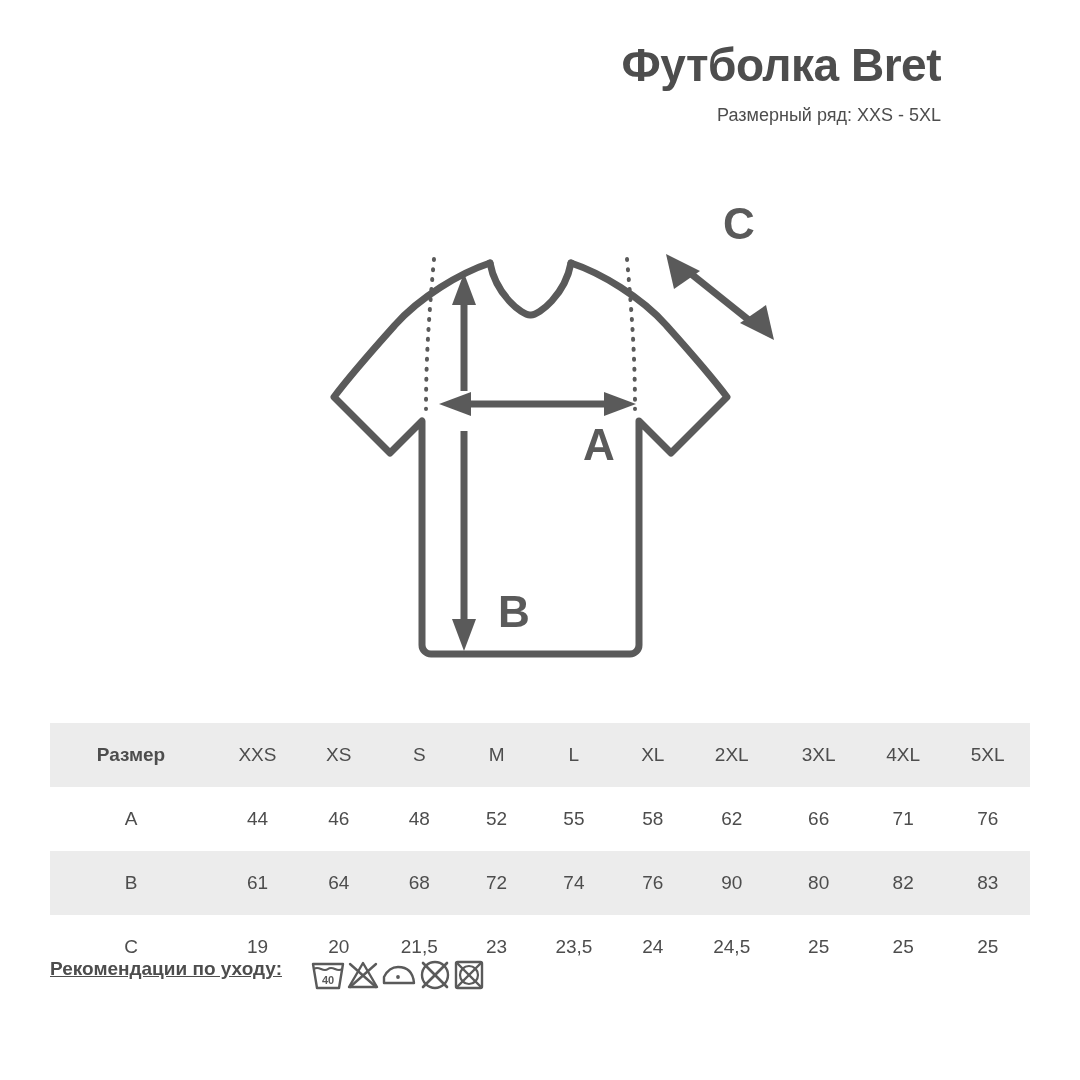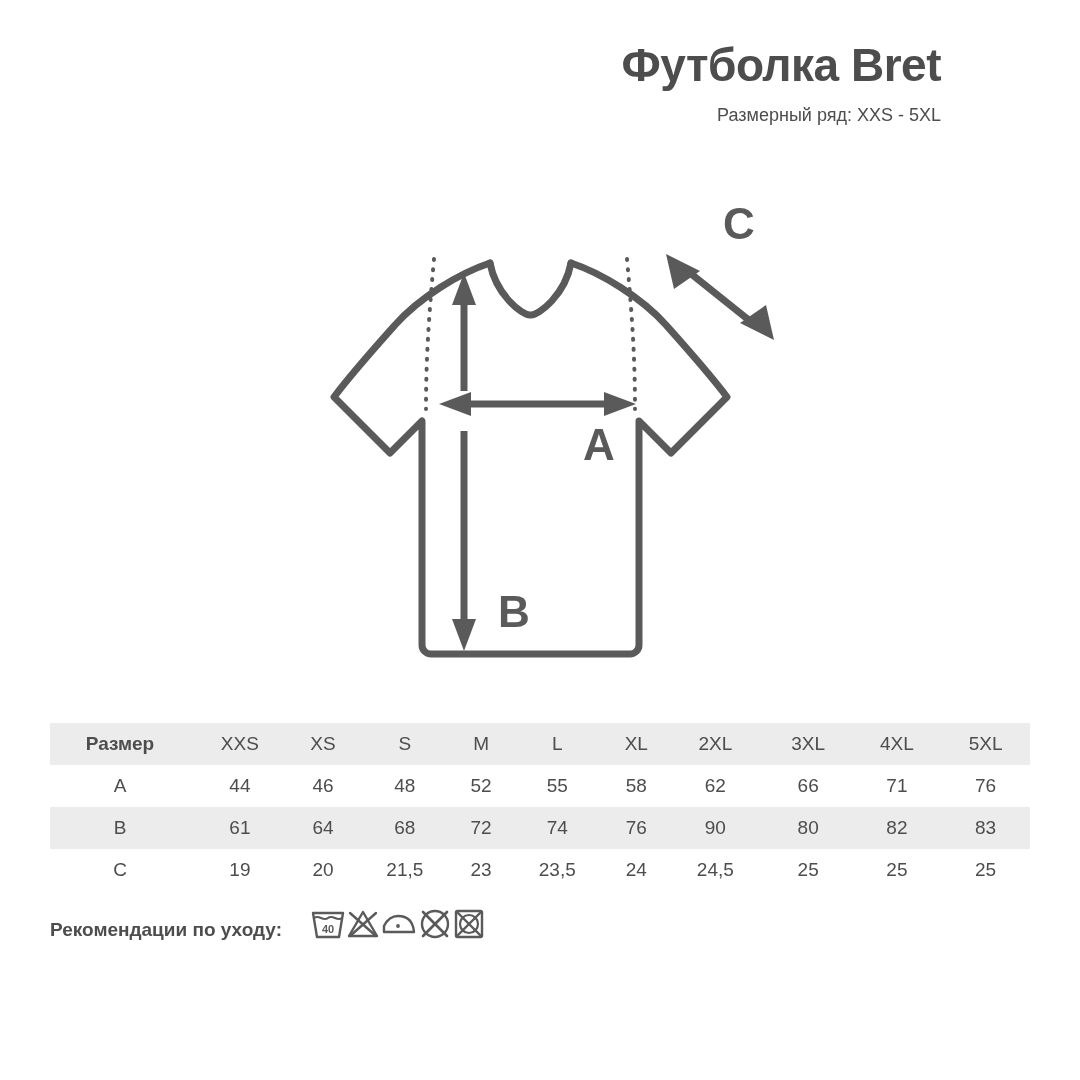--- a/index.html
+++ b/index.html
@@ -71,43 +71,44 @@
   }
   .size-table tr.alt-row {
     background: #ececec;
   }
   .size-table th,
   .size-table td {
     height: 42px;
     text-align: center;
     font-weight: normal;
     color: #4d4d4d;
-    padding: 0;
+    padding: 11px;
     margin-top: 36px;
   }
   .size-table th {
     font-weight: normal;
     font-size: 19px;
   }
   .size-table .rowlabel {
     width: 140px;
     text-align: center;
     font-weight: normal;
   }
   .size-table .head-row .rowlabel {
     font-weight: bold;
   }
 
   
   .care {
     position: absolute;
     left: 50px;
-    top: 907px;
+    top: 958px;
     display: flex;
-    align-items: flex-end;
+    align-items: flex-start;
+    text-decoration: underline;
   }
   .care-label {
     font-size: 19px;
     font-weight: bold;
     color: #4d4d4d;
     margin-right: 28px;
     white-space: nowrap;
   }
   .care-icons {
     display: flex;

